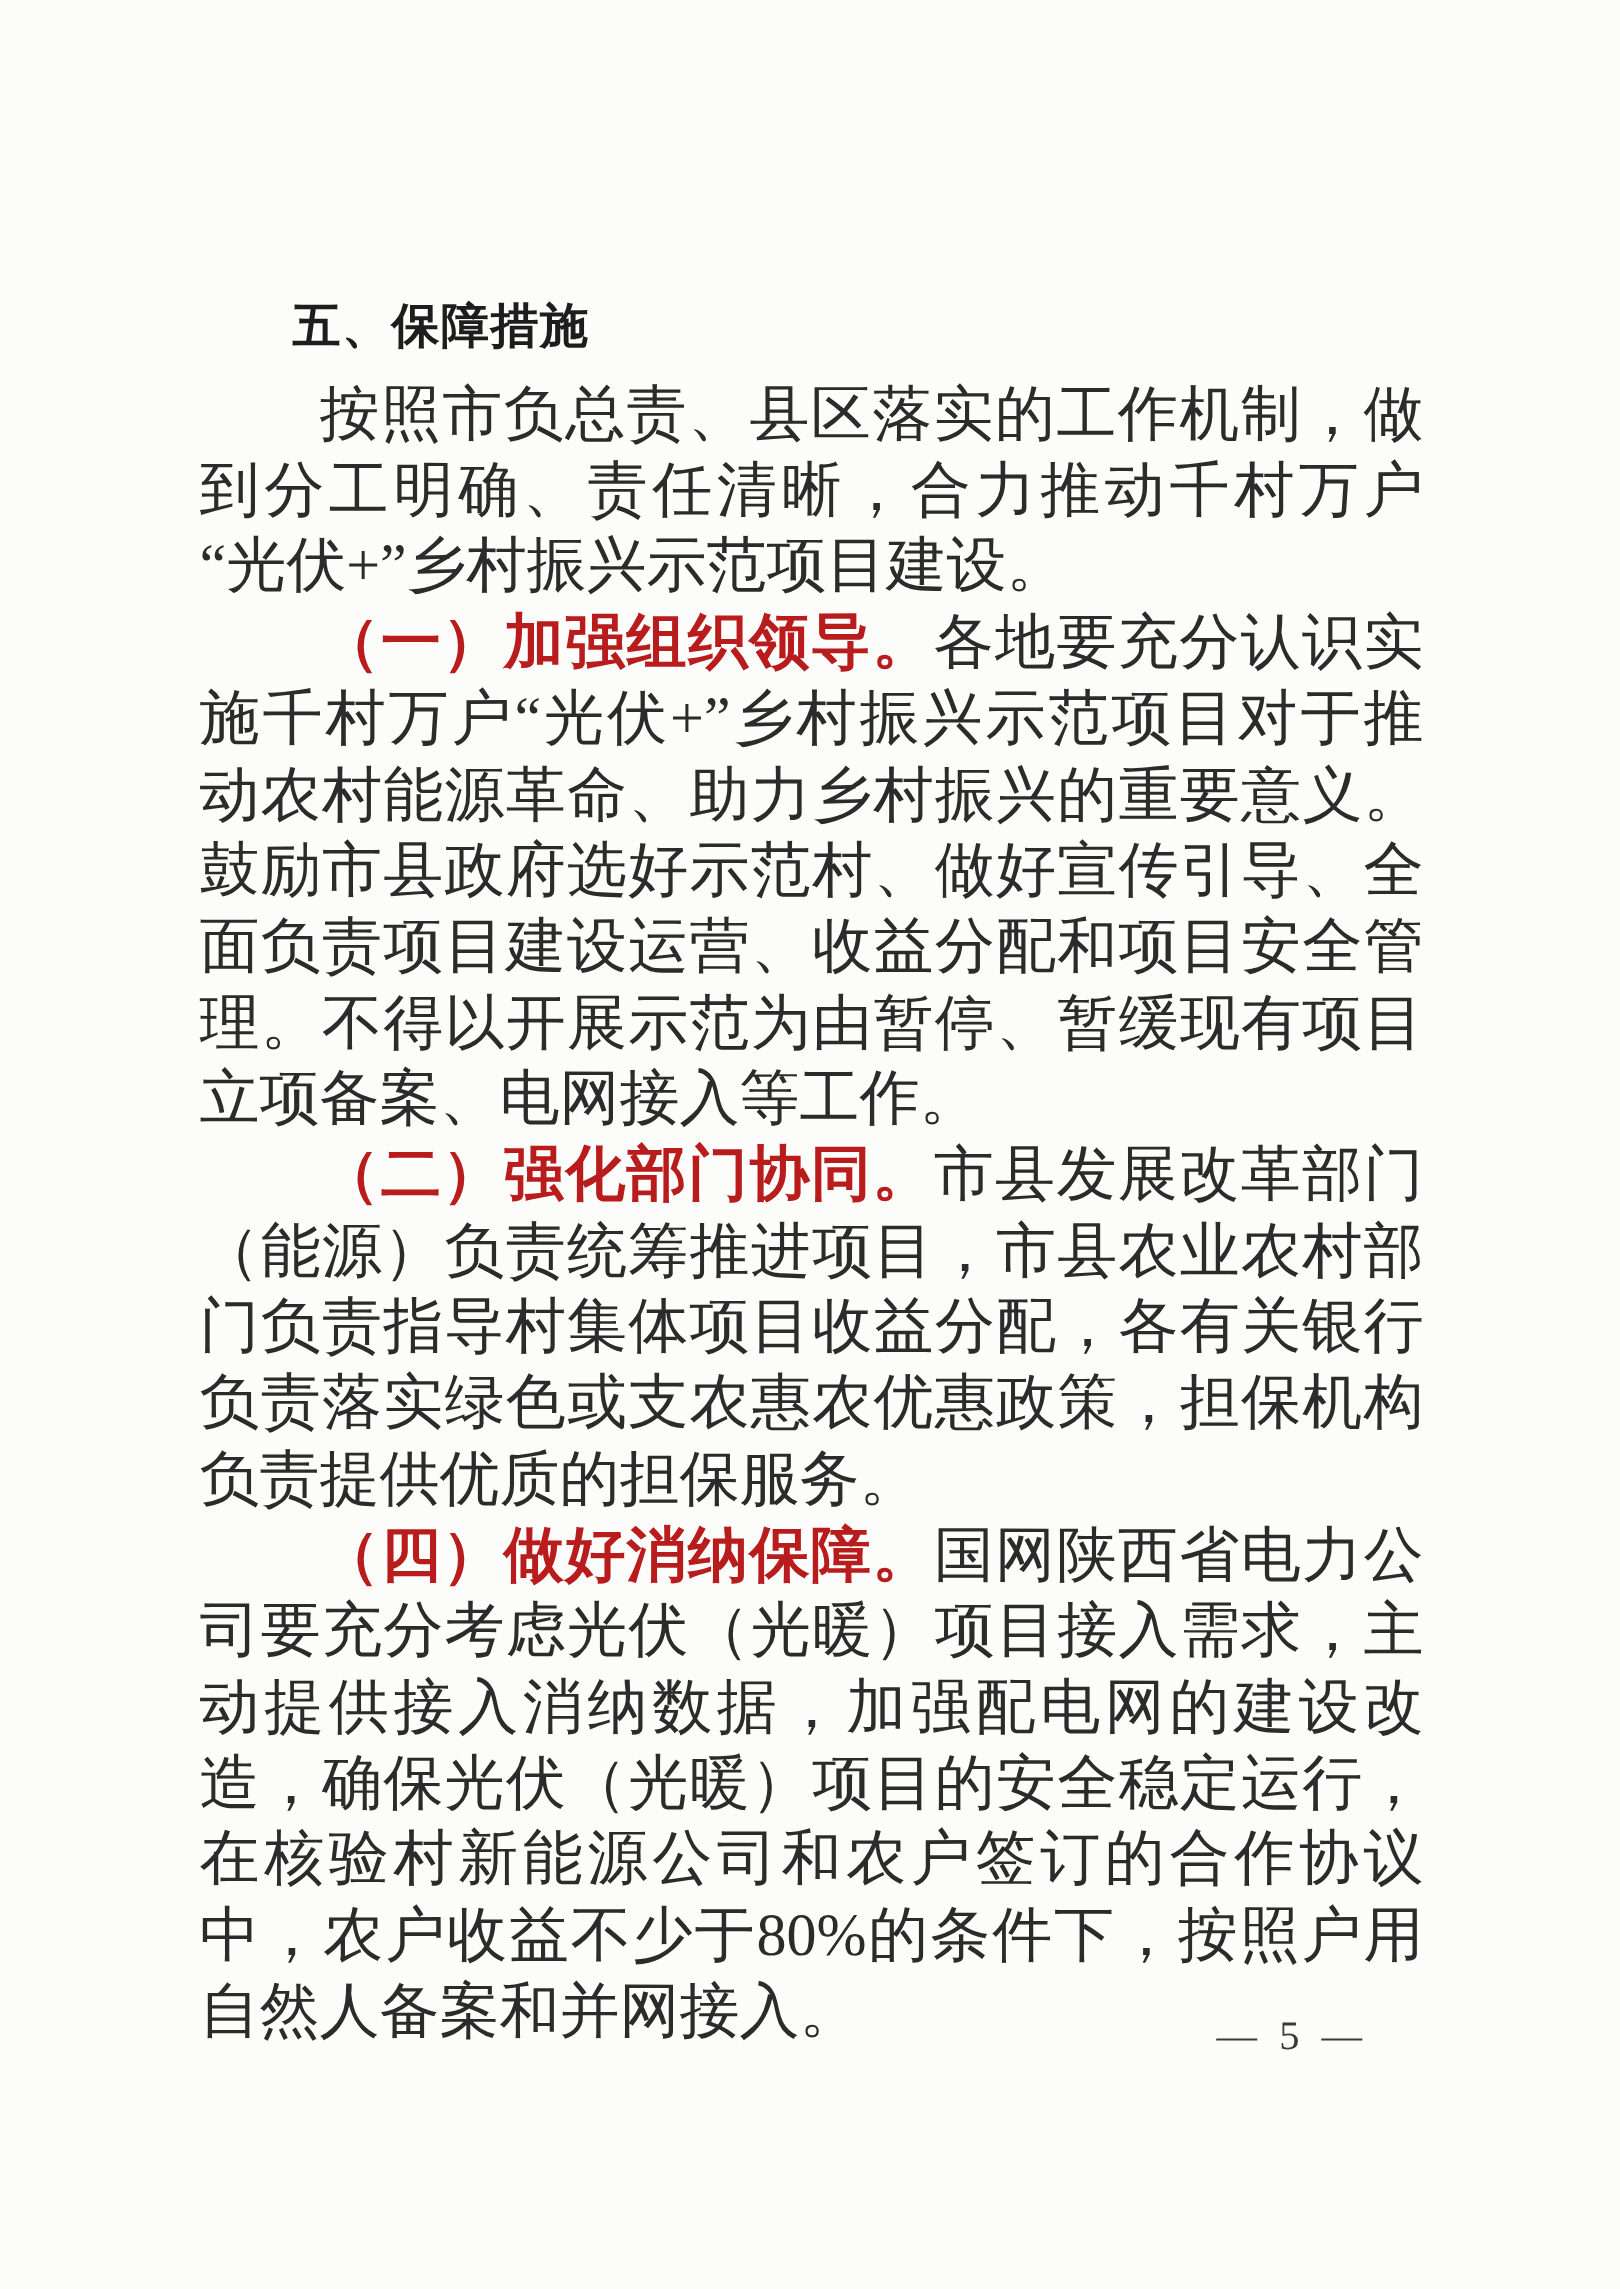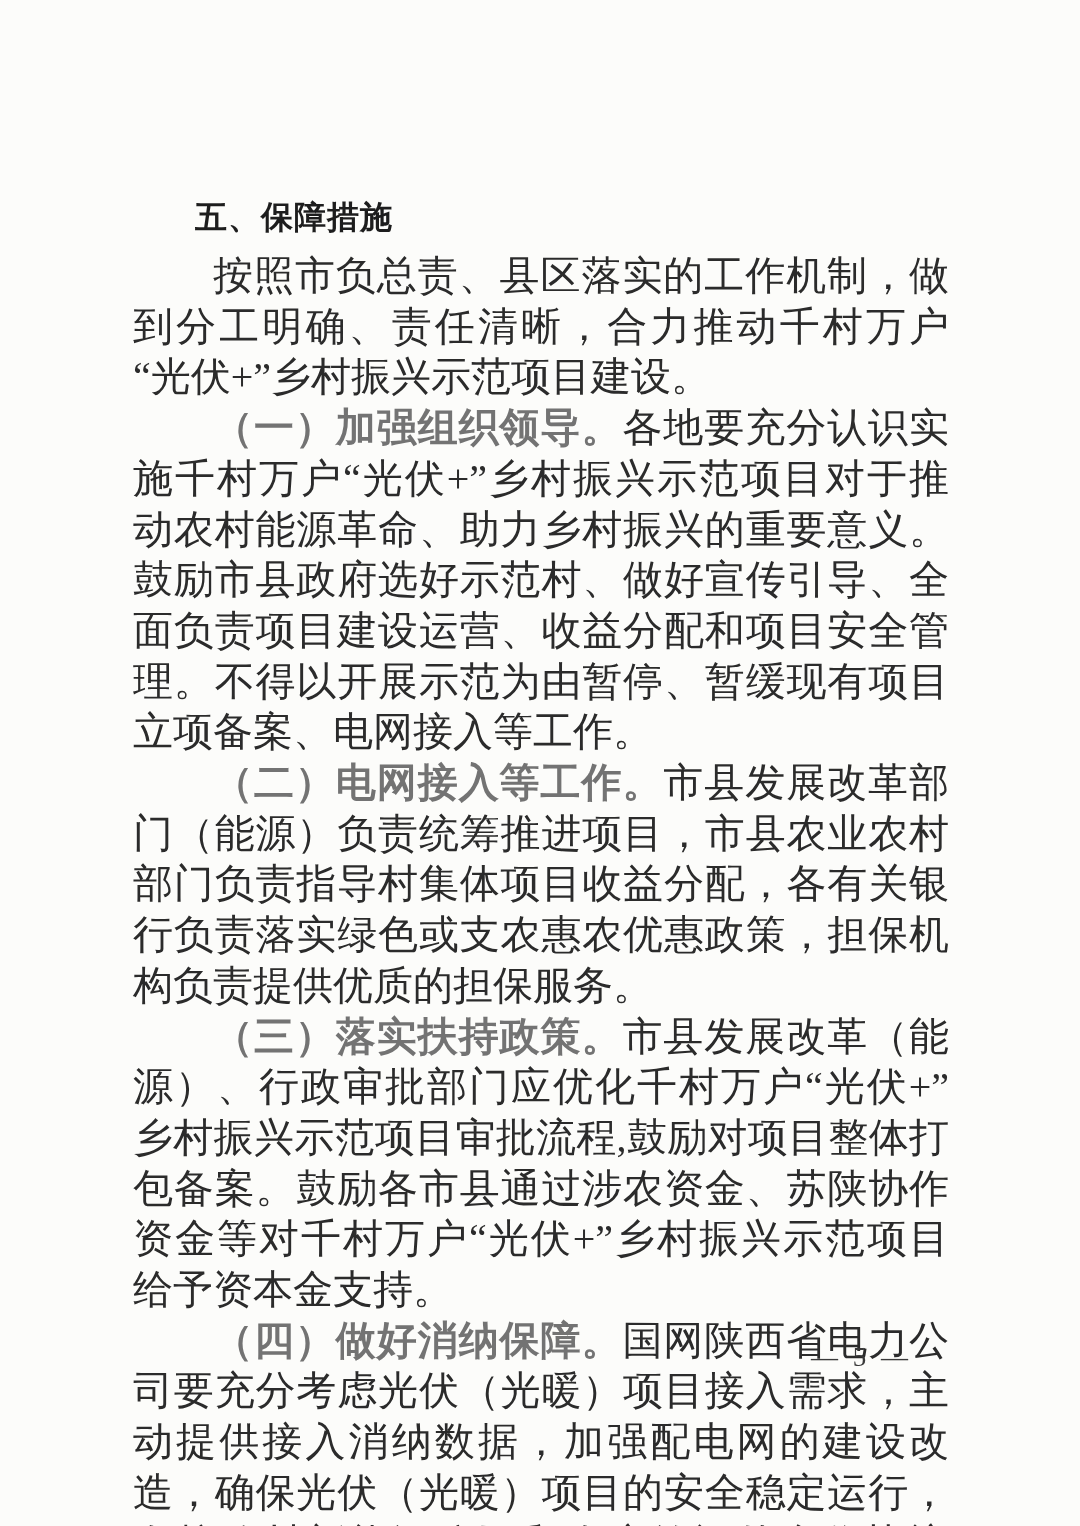--- a/index.html
+++ b/index.html
@@ -39,21 +39,21 @@
     font-size: 40px;
     line-height: 50.7px;
     color: #2b2b2b;
     text-indent: 2em;
     text-align: justify;
     text-justify: inter-character;
     word-break: break-all;
   }
   .para .lead {
     font-weight: 700;
-    color: #737373;
+    color: #b91c1c;
   }
   .page-number {
     position: absolute;
     top: 1342px;
     right: 168px;
     font-size: 27px;
     line-height: 30px;
     color: #3a3a3a;
     letter-spacing: 4px;
     font-family: "Liberation Serif", serif;
@@ -64,23 +64,22 @@
 
 <div class="page">
   <div class="content">
 
     <h2 class="heading">五、保障措施</h2>
 
     <p class="para"><span class="lead"></span><span>按照市负总责、县区落实的工作机制，做到分工明确、责任清晰，合力推动千村万户“光伏+”乡村振兴示范项目建设。</span></p>
 
     <p class="para"><span class="lead">（一）加强组织领导。</span><span>各地要充分认识实施千村万户“光伏+”乡村振兴示范项目对于推动农村能源革命、助力乡村振兴的重要意义。鼓励市县政府选好示范村、做好宣传引导、全面负责项目建设运营、收益分配和项目安全管理。不得以开展示范为由暂停、暂缓现有项目立项备案、电网接入等工作。</span></p>
 
-    <p class="para"><span class="lead">（二）电网接入等工作。</span><span>市县发展改革部门（能源）负责统筹推进项目，市县农业农村部门负责指导村集体项目收益分配，各有关银行负责落实绿色或支农惠农优惠政策，担保机构负责提供优质的担保服务。</span></p>
+    <p class="para"><span class="lead">（二）强化部门协同。</span><span>市县发展改革部门（能源）负责统筹推进项目，市县农业农村部门负责指导村集体项目收益分配，各有关银行负责落实绿色或支农惠农优惠政策，担保机构负责提供优质的担保服务。</span></p>
 
-    <p class="para"><span class="lead">（三）落实扶持政策。</span><span>市县发展改革（能源）、行政审批部门应优化千村万户“光伏+”乡村振兴示范项目审批流程,鼓励对项目整体打包备案。鼓励各市县通过涉农资金、苏陕协作资金等对千村万户“光伏+”乡村振兴示范项目给予资本金支持。</span></p>
 
     <p class="para"><span class="lead">（四）做好消纳保障。</span><span>国网陕西省电力公司要充分考虑光伏（光暖）项目接入需求，主动提供接入消纳数据，加强配电网的建设改造，确保光伏（光暖）项目的安全稳定运行，在核验村新能源公司和农户签订的合作协议中，农户收益不少于80%的条件下，按照户用自然人备案和并网接入。</span></p>
 
 
   </div>
 
   <div class="page-number">— 5 —</div>
 </div>
 
 </body></html>

